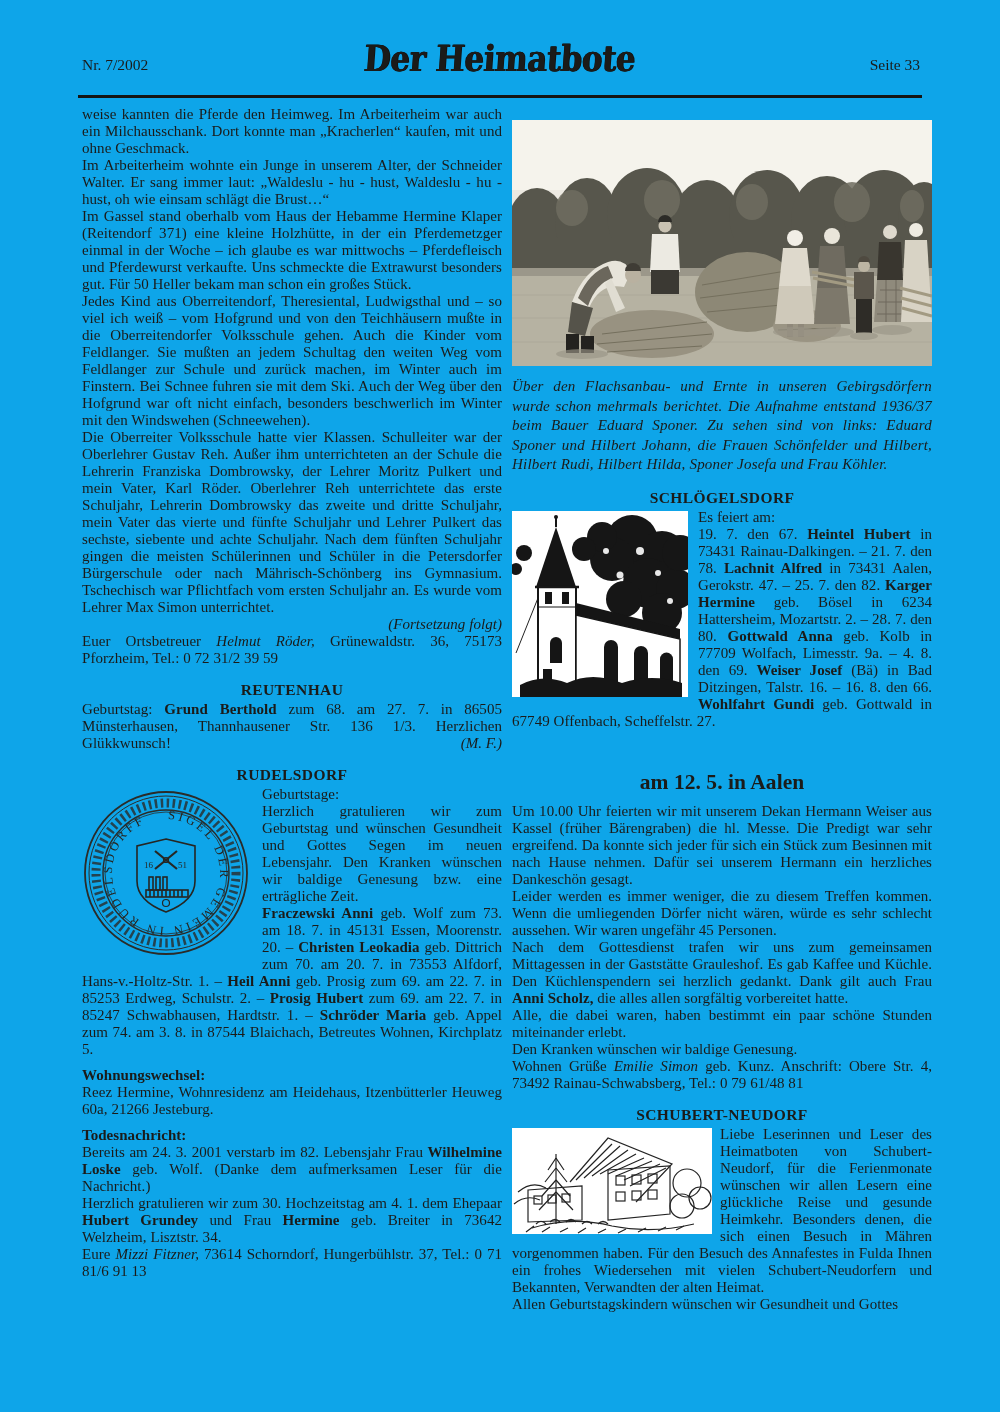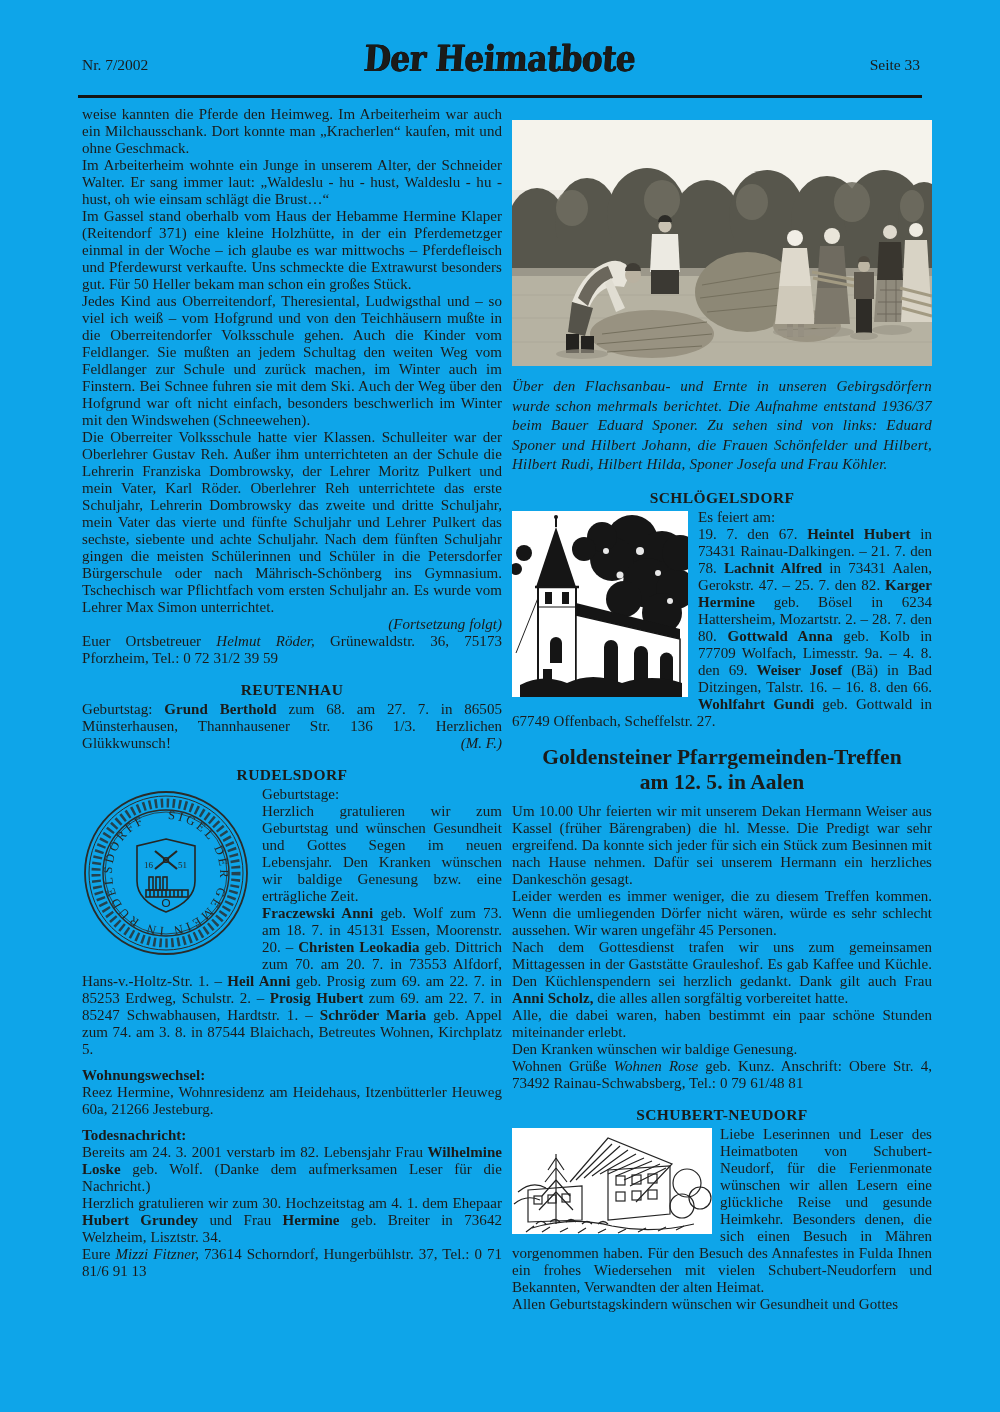--- a/index.html
+++ b/index.html
@@ -231,29 +231,29 @@
         <path d="M92,136 a7,7 0 0 1 14,0 V172 H92 Z" fill="#151515"></path>
         <path d="M122,142 a7,7 0 0 1 14,0 V172 H122 Z" fill="#151515"></path>
         <path d="M148,148 a6.5,6.5 0 0 1 13,0 V172 H148 Z" fill="#151515"></path>
         <path d="M8,174 Q30,162 55,172 Q80,160 110,172 Q140,162 170,172 L170,186 L8,186 Z" fill="#151515"></path>
       </svg>
       <p>Es feiert am:</p>
       <p><span>19. 7. den 67. </span><span class="b">Heintel Hubert</span><span> in 73431 Rainau-Dalkingen. – 21. 7. den 78. </span><span class="b">Lachnit Alfred</span><span> in 73431 Aalen, Gerokstr. 47. – 25. 7. den 82. </span><span class="b">Karger Hermine</span><span> geb. Bösel in 6234 Hattersheim, Mozartstr. 2. – 28. 7. den 80. </span><span class="b">Gottwald Anna</span><span> geb. Kolb in 77709 Wolfach, Limesstr. 9a. – 4. 8. den 69. </span><span class="b">Weiser Josef</span><span> (Bä) in Bad Ditzingen, Talstr. 16. – 16. 8. den 66. </span><span class="b">Wohlfahrt Gundi</span><span> geb. Gottwald in 67749 Offenbach, Scheffelstr. 27.</span></p>
     </div>
 
     <h2 class="big-title">
-      <span>Goldensteiner Pfarrgemeinden-Treffen</span><br>
+      <br>
       <span>am 12. 5. in Aalen</span>
     </h2>
     <p>Um 10.00 Uhr feierten wir mit unserem Dekan Hermann Weiser aus Kassel (früher Bärengraben) die hl. Messe. Die Predigt war sehr ergreifend. Da konnte sich jeder für sich ein Stück zum Besinnen mit nach Hause nehmen. Dafür sei unserem Hermann ein herzliches Dankeschön gesagt.</p>
     <p>Leider werden es immer weniger, die zu diesem Treffen kommen. Wenn die umliegenden Dörfer nicht wären, würde es sehr schlecht aussehen. Wir waren ungefähr 45 Personen.</p>
     <p><span>Nach dem Gottesdienst trafen wir uns zum gemeinsamen Mittagessen in der Gaststätte Grauleshof. Es gab Kaffee und Küchle. Den Küchlenspendern sei herzlich gedankt. Dank gilt auch Frau </span><span class="b">Anni Scholz,</span><span> die alles allen sorgfältig vorbereitet hatte.</span></p>
     <p>Alle, die dabei waren, haben bestimmt ein paar schöne Stunden miteinander erlebt.</p>
     <p>Den Kranken wünschen wir baldige Genesung.</p>
-    <p><span>Wohnen Grüße </span><span class="i">Wohnen Rose</span><span> geb. Kunz. Anschrift: Obere Str. 4, 73492 Rainau-Schwabsberg, Tel.: 0 79 61/48 81</span></p>
+    <p><span>Wohnen Grüße </span><span class="i">Emilie Simon</span><span> geb. Kunz. Anschrift: Obere Str. 4, 73492 Rainau-Schwabsberg, Tel.: 0 79 61/48 81</span></p>
 
     <h3 class="sec-title">SCHUBERT-NEUDORF</h3>
     <div class="flow">
 
       <svg class="house-fl" viewBox="0 0 200 106">
         <rect width="200" height="106" fill="#ffffff"></rect>
         <g fill="none" stroke="#232323" stroke-width="1.2">
           <path d="M58,54 L96,10 L160,36 L124,74"></path>
           <path d="M64,52 L100,16 M72,50 L108,18 M80,48 L116,22 M88,46 L124,26 M96,46 L132,30 M104,48 L140,33 M112,52 L148,36 M118,58 L154,40"></path>
           <path d="M96,42 L158,38 L158,86 L96,92 Z"></path>

